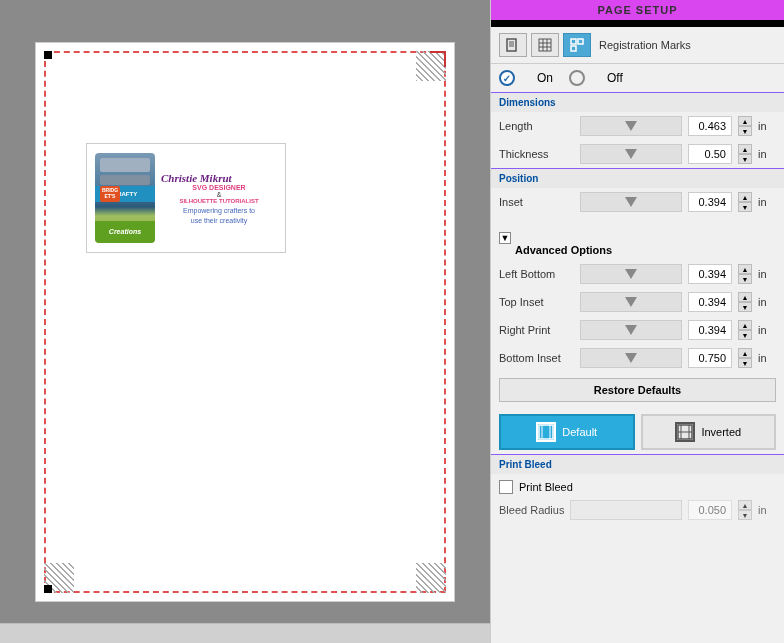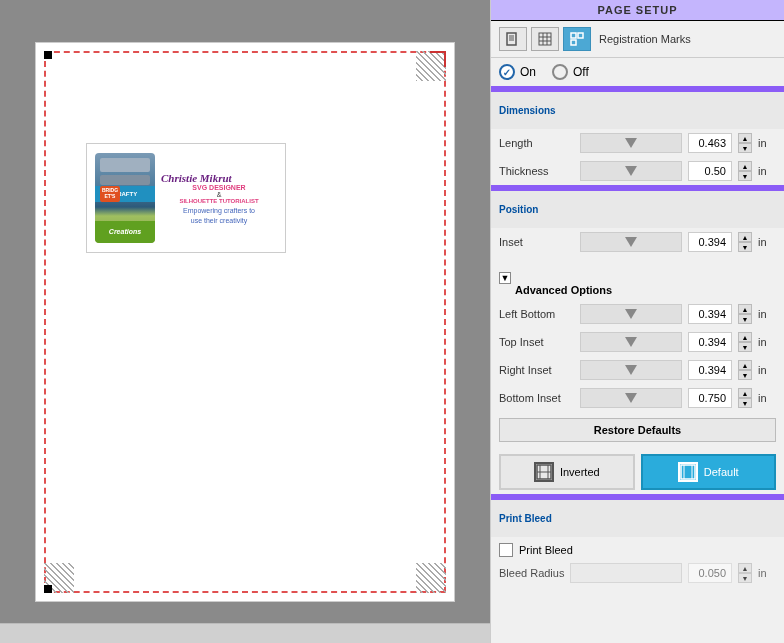--- a/index.html
+++ b/index.html
@@ -141,28 +141,28 @@
     .right-panel {
       width: 294px;
       height: 643px;
       background: #f0f0f0;
       border-left: 1px solid #ccc;
       display: flex;
       flex-direction: column;
     }
 
     .panel-header {
-      background: #c4b5fd;
+      background: #d946ef;
       text-align: center;
       padding: 4px;
       font-size: 11px;
       font-weight: bold;
       letter-spacing: 1px;
       color: #333;
-      border-bottom: 1px solid #000000;
+      border-bottom: 7px solid #000000;
     }
 
     .panel-tabs {
       display: flex;
       align-items: center;
       padding: 6px 8px;
       gap: 4px;
       border-bottom: 1px solid #ccc;
     }
 
@@ -184,36 +184,36 @@
     .reg-marks-label {
       font-size: 11px;
       color: #333;
       margin-left: 4px;
     }
 
     .panel-section-label {
       font-size: 10px;
       font-weight: bold;
       color: #0050a0;
-      padding: 13px 8px;
+      padding: 4px 8px;
       background: #e8e8e8;
-      border-top: 6px solid #8b5cf6;
+      border-top: 1px solid #8b5cf6;
     }
 
     .radio-row {
       display: flex;
       align-items: center;
       padding: 6px 8px;
       gap: 16px;
     }
 
     .radio-option {
       display: flex;
       align-items: center;
-      gap: 5px;
+      gap: 22px;
       font-size: 12px;
     }
 
     .radio-circle {
       width: 16px; height: 16px;
       border-radius: 50%;
       border: 2px solid #888;
       display: flex; align-items: center; justify-content: center;
     }
 
@@ -550,21 +550,21 @@
     </div>
     <input class="number-input" type="text" value="0.394" style="">
     <div class="spinbox">
       <div class="spin-btn">▲</div>
       <div class="spin-btn">▼</div>
     </div>
     <span class="unit-label">in</span>
   </div>
 
   <div class="input-row">
-    <span class="input-label">Right Inset</span>
+    <span class="input-label">Right Print</span>
     <div class="slider-track">
       <div class="slider-thumb"></div>
     </div>
     <input class="number-input" type="text" value="0.394" style="">
     <div class="spinbox">
       <div class="spin-btn">▲</div>
       <div class="spin-btn">▼</div>
     </div>
     <span class="unit-label">in</span>
   </div>
@@ -579,41 +579,41 @@
       <div class="spin-btn">▲</div>
       <div class="spin-btn">▼</div>
     </div>
     <span class="unit-label">in</span>
   </div>
 
   <div class="restore-btn">Restore Defaults</div>
 
   <div class="orientation-section">
     <div class="orientation-row">
+      <div class="orient-btn active">
+        <div class="orient-icon" style="color:white; display:flex; align-items:center; justify-content:center;">
+          <svg width="16" height="16" viewBox="0 0 16 16">
+            <rect x="1" y="1" width="14" height="14" fill="none" stroke="white" stroke-width="1.5"></rect>
+            <line x1="4" y1="1" x2="4" y2="15" stroke="white" stroke-width="1"></line>
+            <line x1="12" y1="1" x2="12" y2="15" stroke="white" stroke-width="1"></line>
+          </svg>
+        </div>
+        <span>Default</span>
+      </div>
       <div class="orient-btn">
         <div class="orient-icon" style="color:#555; display:flex; align-items:center; justify-content:center;">
           <svg width="16" height="16" viewBox="0 0 16 16">
             <rect x="1" y="1" width="14" height="14" fill="none" stroke="#555" stroke-width="1.5"></rect>
             <line x1="4" y1="1" x2="4" y2="15" stroke="#555" stroke-width="1"></line>
             <line x1="12" y1="1" x2="12" y2="15" stroke="#555" stroke-width="1"></line>
             <line x1="1" y1="8" x2="15" y2="8" stroke="#555" stroke-width="1"></line>
           </svg>
         </div>
         <span>Inverted</span>
       </div>
-      <div class="orient-btn active">
-        <div class="orient-icon" style="color:white; display:flex; align-items:center; justify-content:center;">
-          <svg width="16" height="16" viewBox="0 0 16 16">
-            <rect x="1" y="1" width="14" height="14" fill="none" stroke="white" stroke-width="1.5"></rect>
-            <line x1="4" y1="1" x2="4" y2="15" stroke="white" stroke-width="1"></line>
-            <line x1="12" y1="1" x2="12" y2="15" stroke="white" stroke-width="1"></line>
-          </svg>
-        </div>
-        <span>Default</span>
-      </div>
     </div>
   </div>
 
   <div class="panel-section-label">Print Bleed</div>
   <div class="print-bleed-section">
     <div class="checkbox-row">
       <div class="checkbox-box"></div>
       <span>Print Bleed</span>
     </div>
     <div class="bleed-radius-row">

